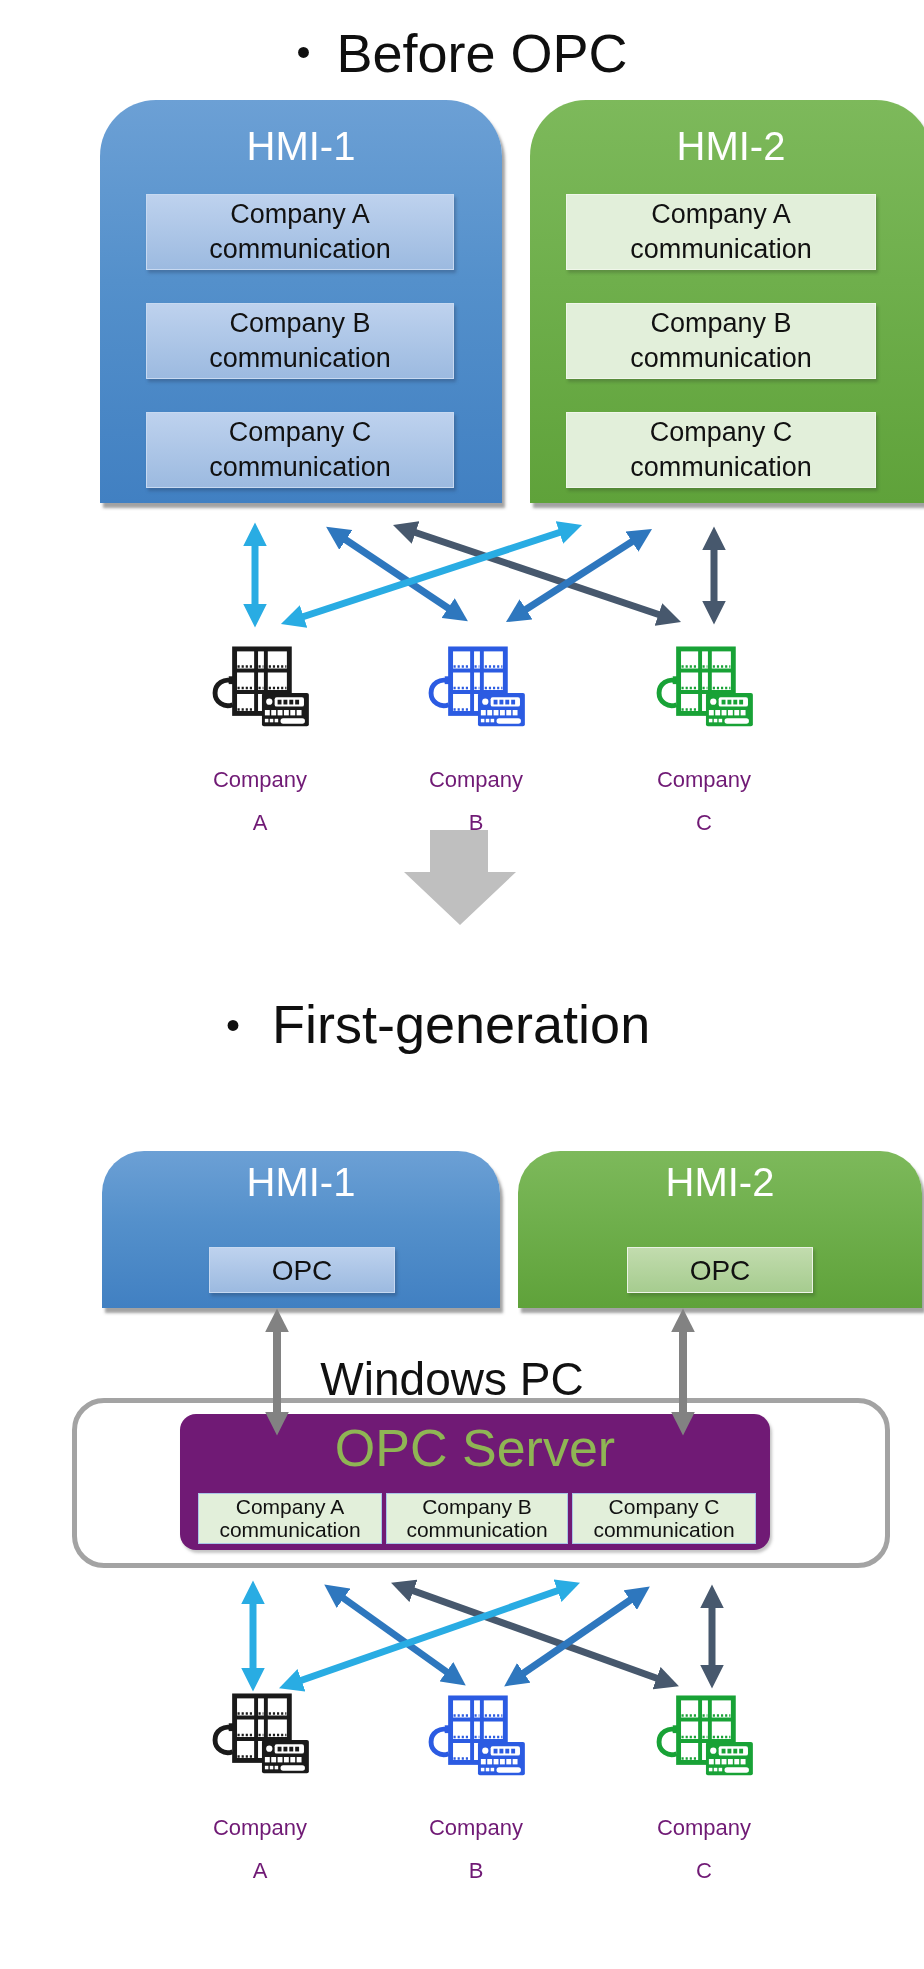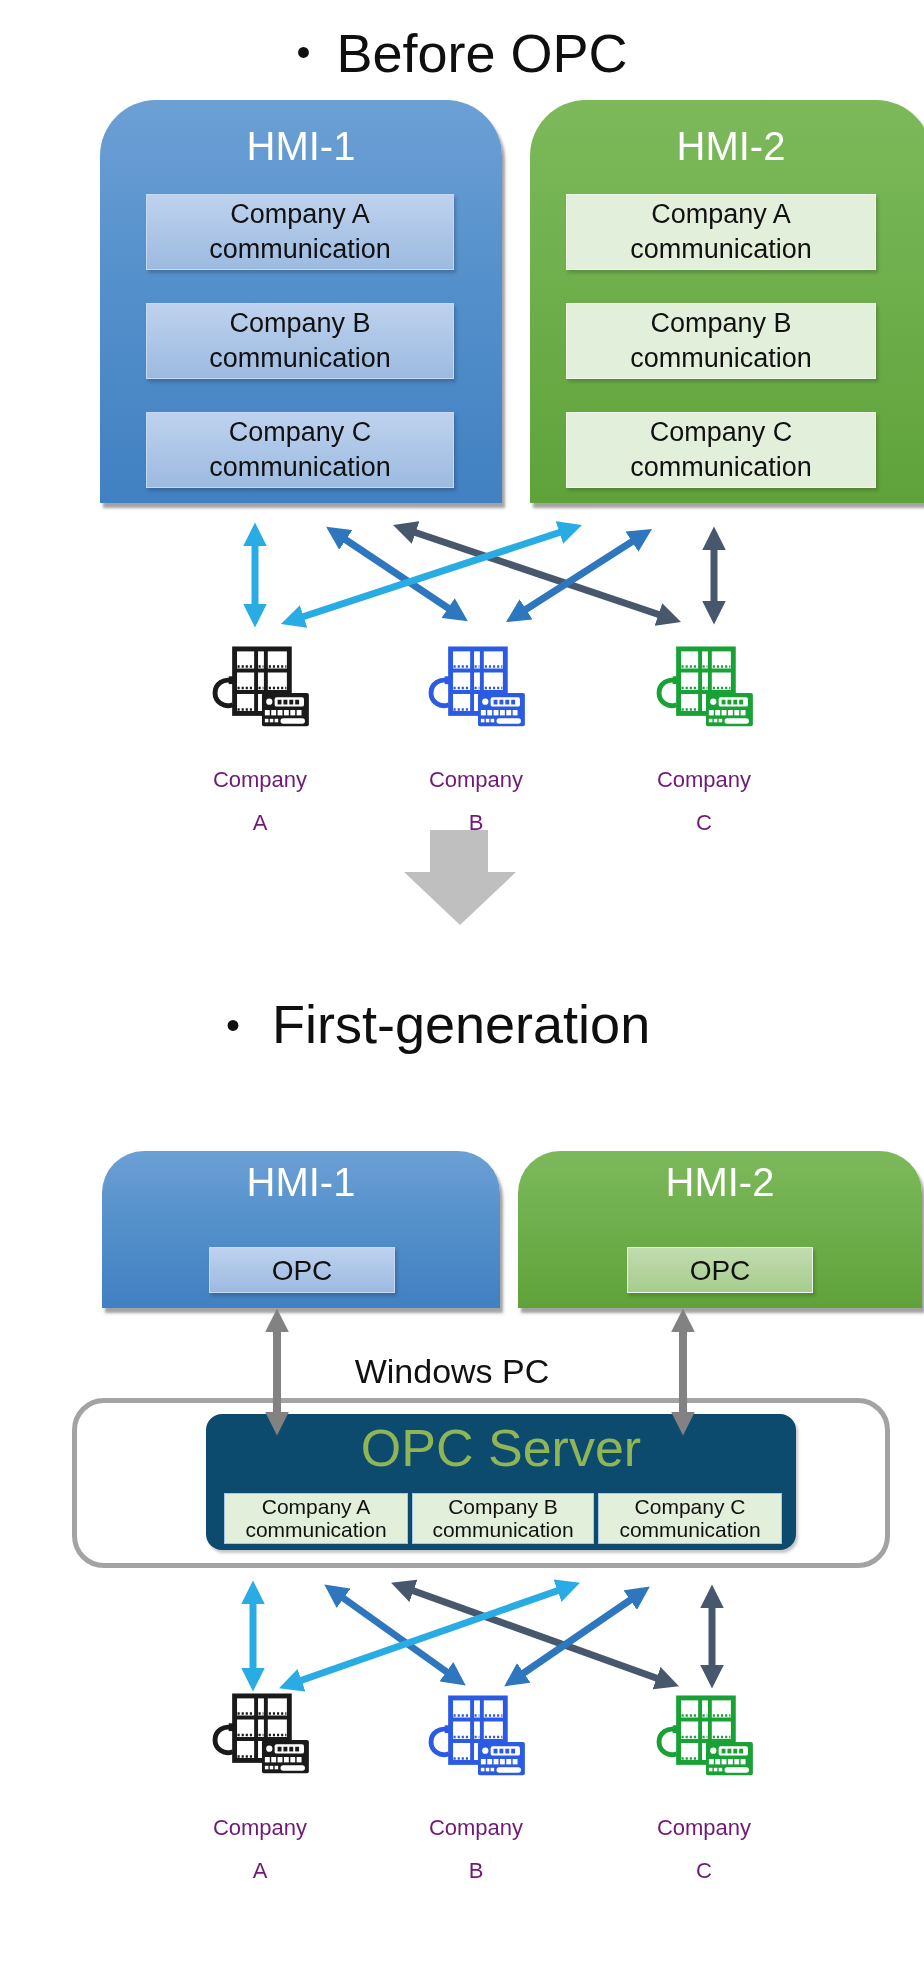--- a/index.html
+++ b/index.html
@@ -38,25 +38,25 @@
   .opc-slot{height:42px;width:184px;font-size:28px;line-height:42px;}
 
   
   .plc{position:absolute;width:104px;height:86px;}
   .icon-black{color:#1A1A1A;} .icon-blue{color:#2B5BE2;} .icon-green{color:#18A236;}
   .co-label{position:absolute;width:180px;text-align:center;font-size:22px;line-height:43px;color:#701a75;}
   .co-label span{display:block;}
 
   
   .winpc-label{position:absolute;left:262px;top:1352px;width:380px;text-align:center;
-               font-size:34px;color:#111;z-index:4;}
+               font-size:46px;color:#111;z-index:4;}
   .winpc-box{position:absolute;left:72px;top:1398px;width:808px;height:160px;
              background:#fff;border:5px solid #A3A3A3;border-radius:32px;z-index:1;}
-  .server-box{position:absolute;left:129px;top:11px;width:590px;height:136px;
-              background:#0c4a6e;border-radius:16px;box-shadow:2px 3px 3px rgba(90,90,90,.35);}
+  .server-box{position:absolute;left:103px;top:11px;width:590px;height:136px;
+              background:#701a75;border-radius:16px;box-shadow:2px 3px 3px rgba(90,90,90,.35);}
   .server-title{text-align:center;font-size:52px;color:#8FB554;padding-top:4px;}
   .comm-slot{position:absolute;top:79px;height:48px;background:#E2EFDA;border:1px solid #A9C5E8;
              text-align:center;font-size:21px;line-height:23px;padding-top:1px;color:#111;}
   .comm-slot span{display:block;}
 
   svg.layer{position:absolute;overflow:visible;z-index:3;}
 </style>
 </head>
 <body>
 

